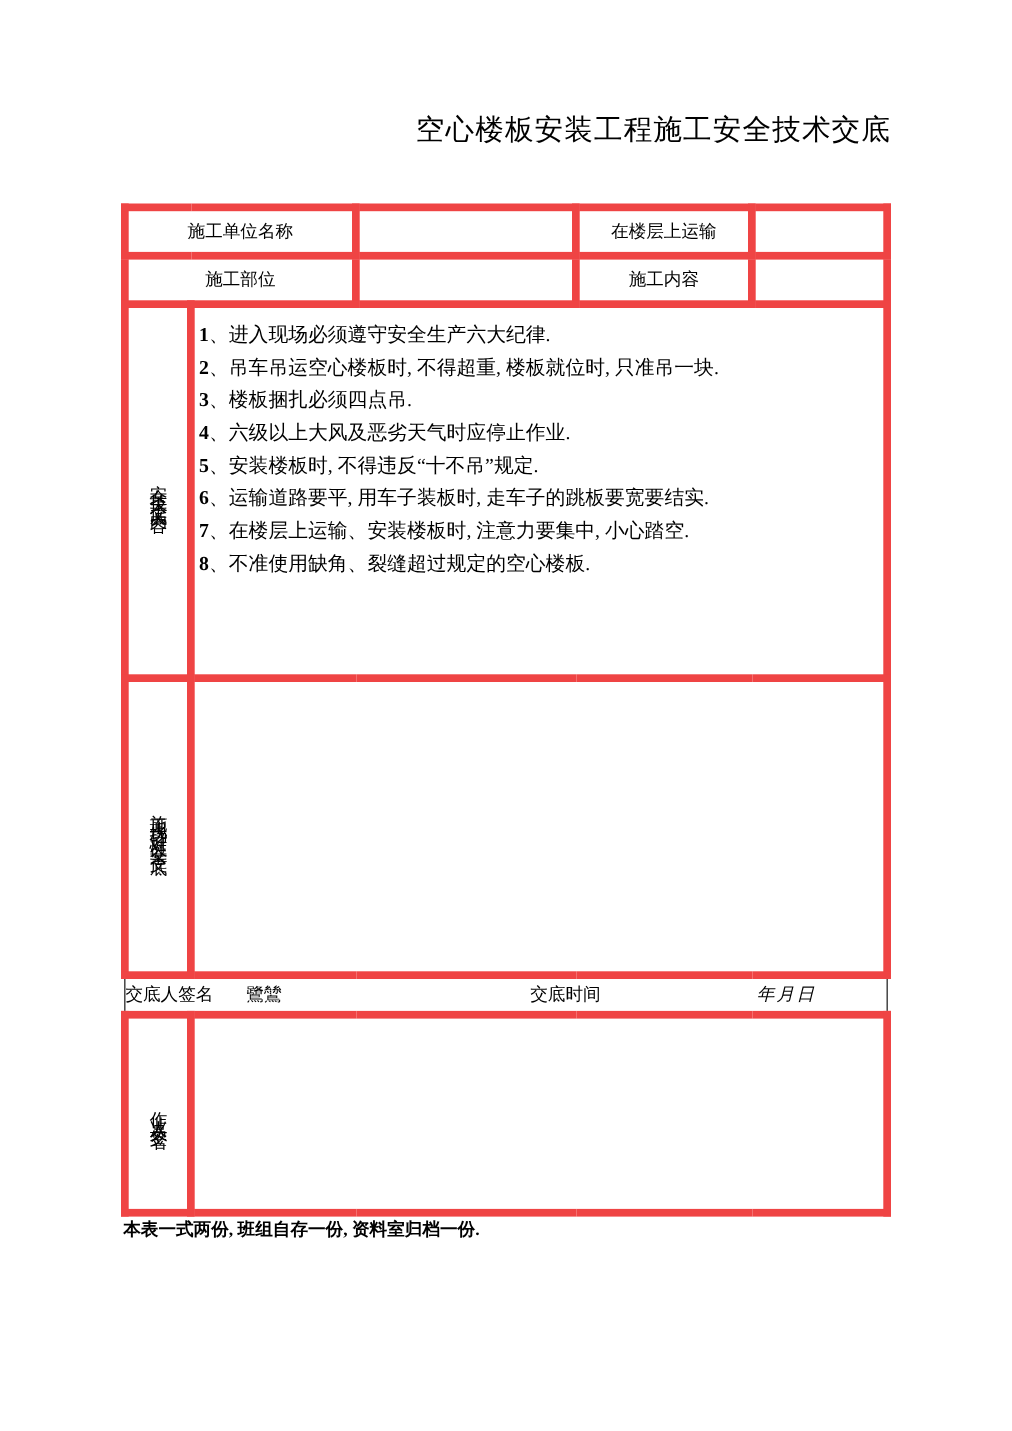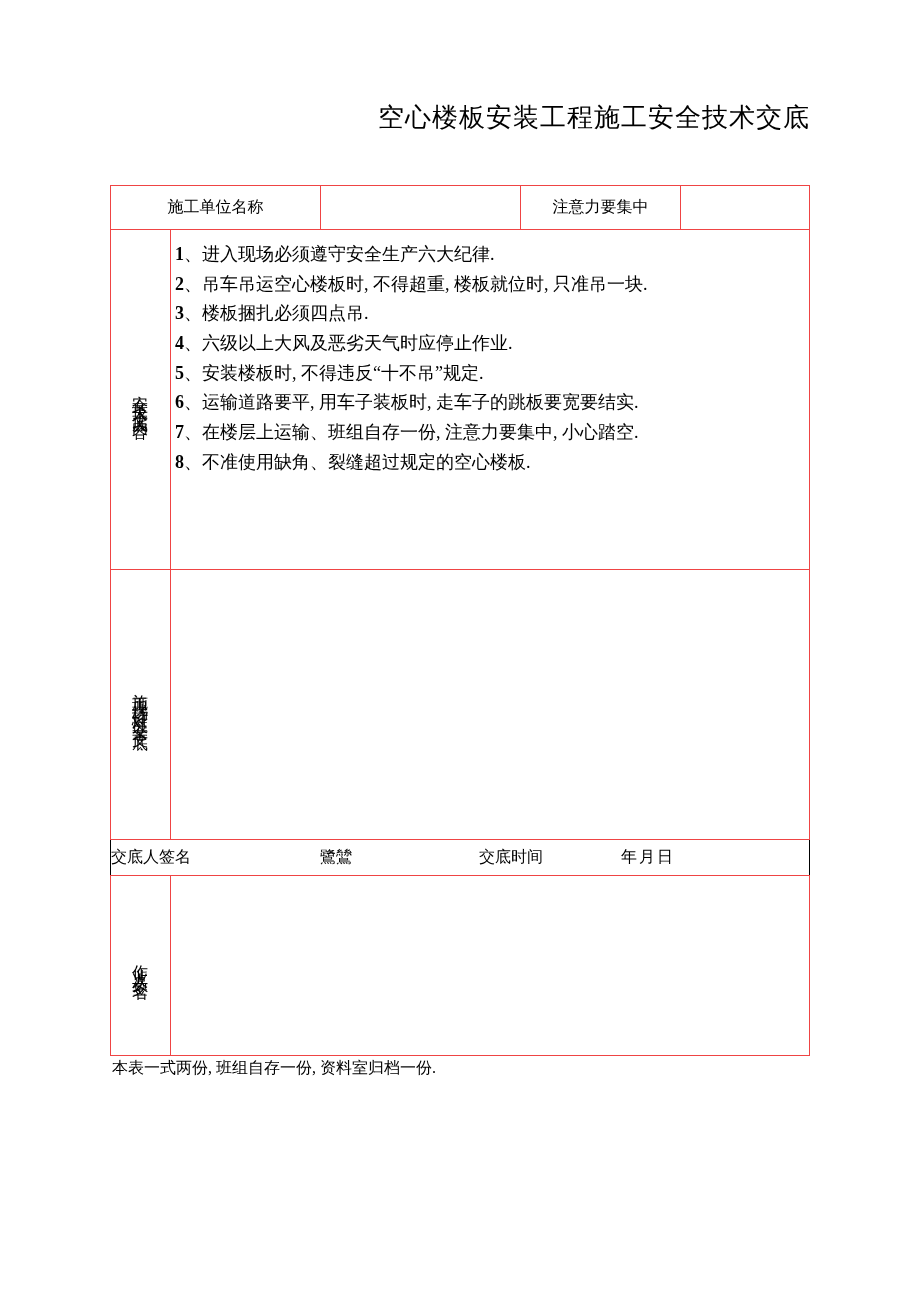--- a/index.html
+++ b/index.html
@@ -18,21 +18,21 @@
       font-weight: normal;
       margin-bottom: 50px;
       letter-spacing: 1px;
     }
     table {
       width: 100%;
       border-collapse: collapse;
       table-layout: fixed;
     }
     td {
-      border: 1px solid #ef4444;
+      border: 7px solid #ef4444;
       vertical-align: middle;
       padding: 0;
     }
     .hcell {
       text-align: center;
       height: 44px;
       font-size: 16px;
     }
     .vlabel {
       width: 60px;
@@ -64,27 +64,28 @@
       border-top: 1px solid #000;
       border-bottom: 1px solid #000;
     }
     .sig-inner {
       display: flex;
       width: 100%;
       align-items: center;
       font-size: 16px;
     }
     .sig-inner .lbl1 { padding-left: 0; width: 110px; }
-    .sig-inner .glyph { flex: 0 0 auto; width: 230px; text-align: center; font-family: serif; }
+    .sig-inner .glyph { flex: 0 0 auto; width: 230px; font-family: serif; }
     .sig-inner .lbl2 { width: 150px; text-align: center; padding-right: 30px; }
-    .sig-inner .date { flex: 1; text-align: left; padding-left: 20px; letter-spacing: 2px; }
+    .sig-inner .date { flex: 1; text-align: center; padding-left: 20px; letter-spacing: 2px; font-style: italic; }
     .footnote {
       font-size: 16px;
       margin-top: 2px;
       padding-left: 2px;
+      font-weight: bold;
     }
     .row-safety { height: 340px; }
     .row-site { height: 270px; }
     .row-workers { height: 180px; }
     .narrow-col { width: 60px; }
     .col-a { width: 150px; }
     .col-b { width: 200px; }
     .col-c { width: 160px; }
     .col-d { }
   </style>
@@ -99,38 +100,44 @@
     <col class="col-a">
     <col class="col-b">
     <col class="col-c">
     <col class="col-d">
   </colgroup>
 
   <tbody>
       <tr>
     <td class="hcell" colspan="2">施工单位名称</td>
     <td class="hcell"></td>
-    <td class="hcell">注意力要集中</td>
+    <td class="hcell">在楼层上运输</td>
     <td class="hcell"></td>
   </tr>
 
+  <tr>
+    <td class="hcell" colspan="2">施工部位</td>
+    <td class="hcell"></td>
+    <td class="hcell">施工内容</td>
+    <td class="hcell"></td>
+  </tr>
 
   <tr class="row-safety">
     <td class="vlabel">
       <span class="vtext">安全技术交底内容</span>
     </td>
     <td colspan="4" class="content-cell">
       <div class="rules" id="rules-container">
             <div><span class="num">1</span><span>、进入现场必须遵守安全生产六大纪律.</span></div>
             <div><span class="num">2</span><span>、吊车吊运空心楼板时, 不得超重, 楼板就位时, 只准吊一块.</span></div>
             <div><span class="num">3</span><span>、楼板捆扎必须四点吊.</span></div>
             <div><span class="num">4</span><span>、六级以上大风及恶劣天气时应停止作业.</span></div>
             <div><span class="num">5</span><span>、安装楼板时, 不得违反“十不吊”规定.</span></div>
             <div><span class="num">6</span><span>、运输道路要平, 用车子装板时, 走车子的跳板要宽要结实.</span></div>
-            <div><span class="num">7</span><span>、在楼层上运输、班组自存一份, 注意力要集中, 小心踏空.</span></div>
+            <div><span class="num">7</span><span>、在楼层上运输、安装楼板时, 注意力要集中, 小心踏空.</span></div>
             <div><span class="num">8</span><span>、不准使用缺角、裂缝超过规定的空心楼板.</span></div>
           </div>
     </td>
   </tr>
 
   <tr class="row-site">
     <td class="vlabel">
       <span class="vtext">施工现场针对性安全交底</span>
     </td>
     <td colspan="4" class="content-cell"></td>

